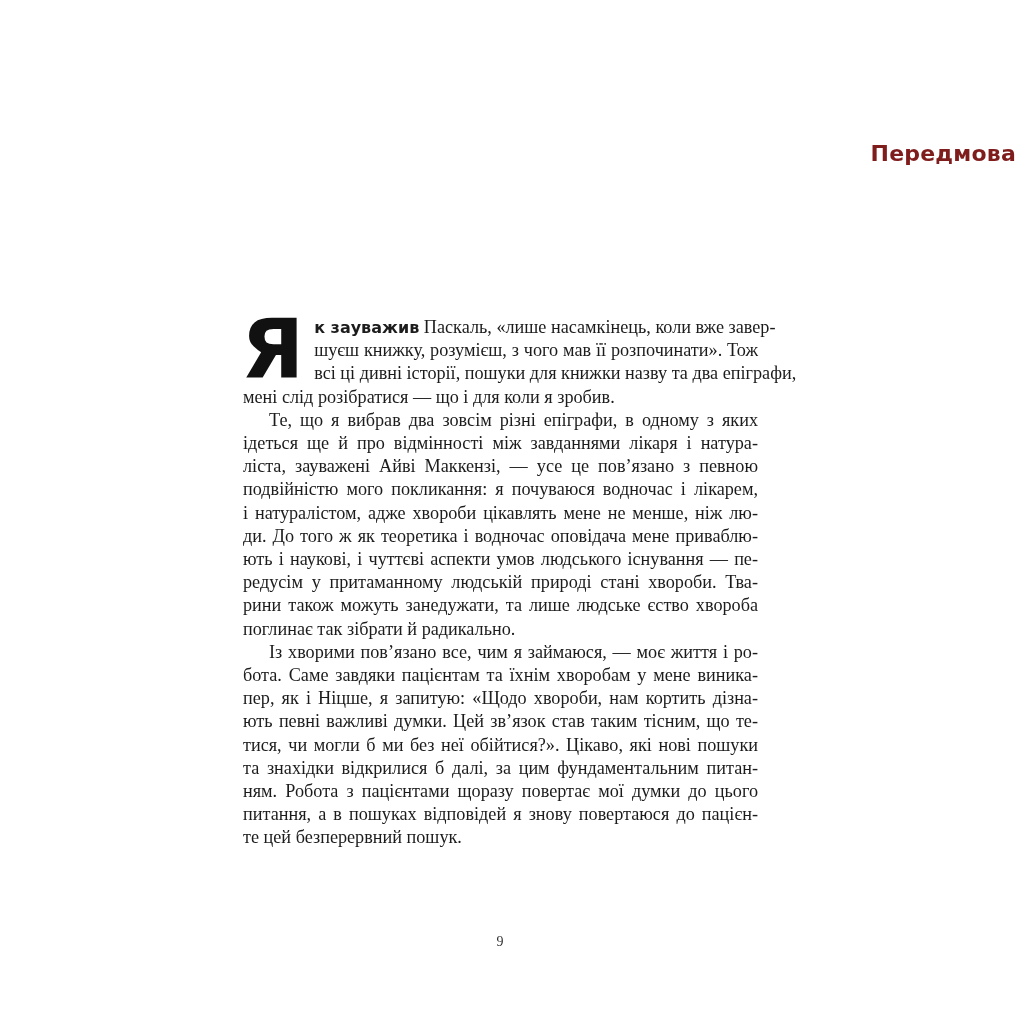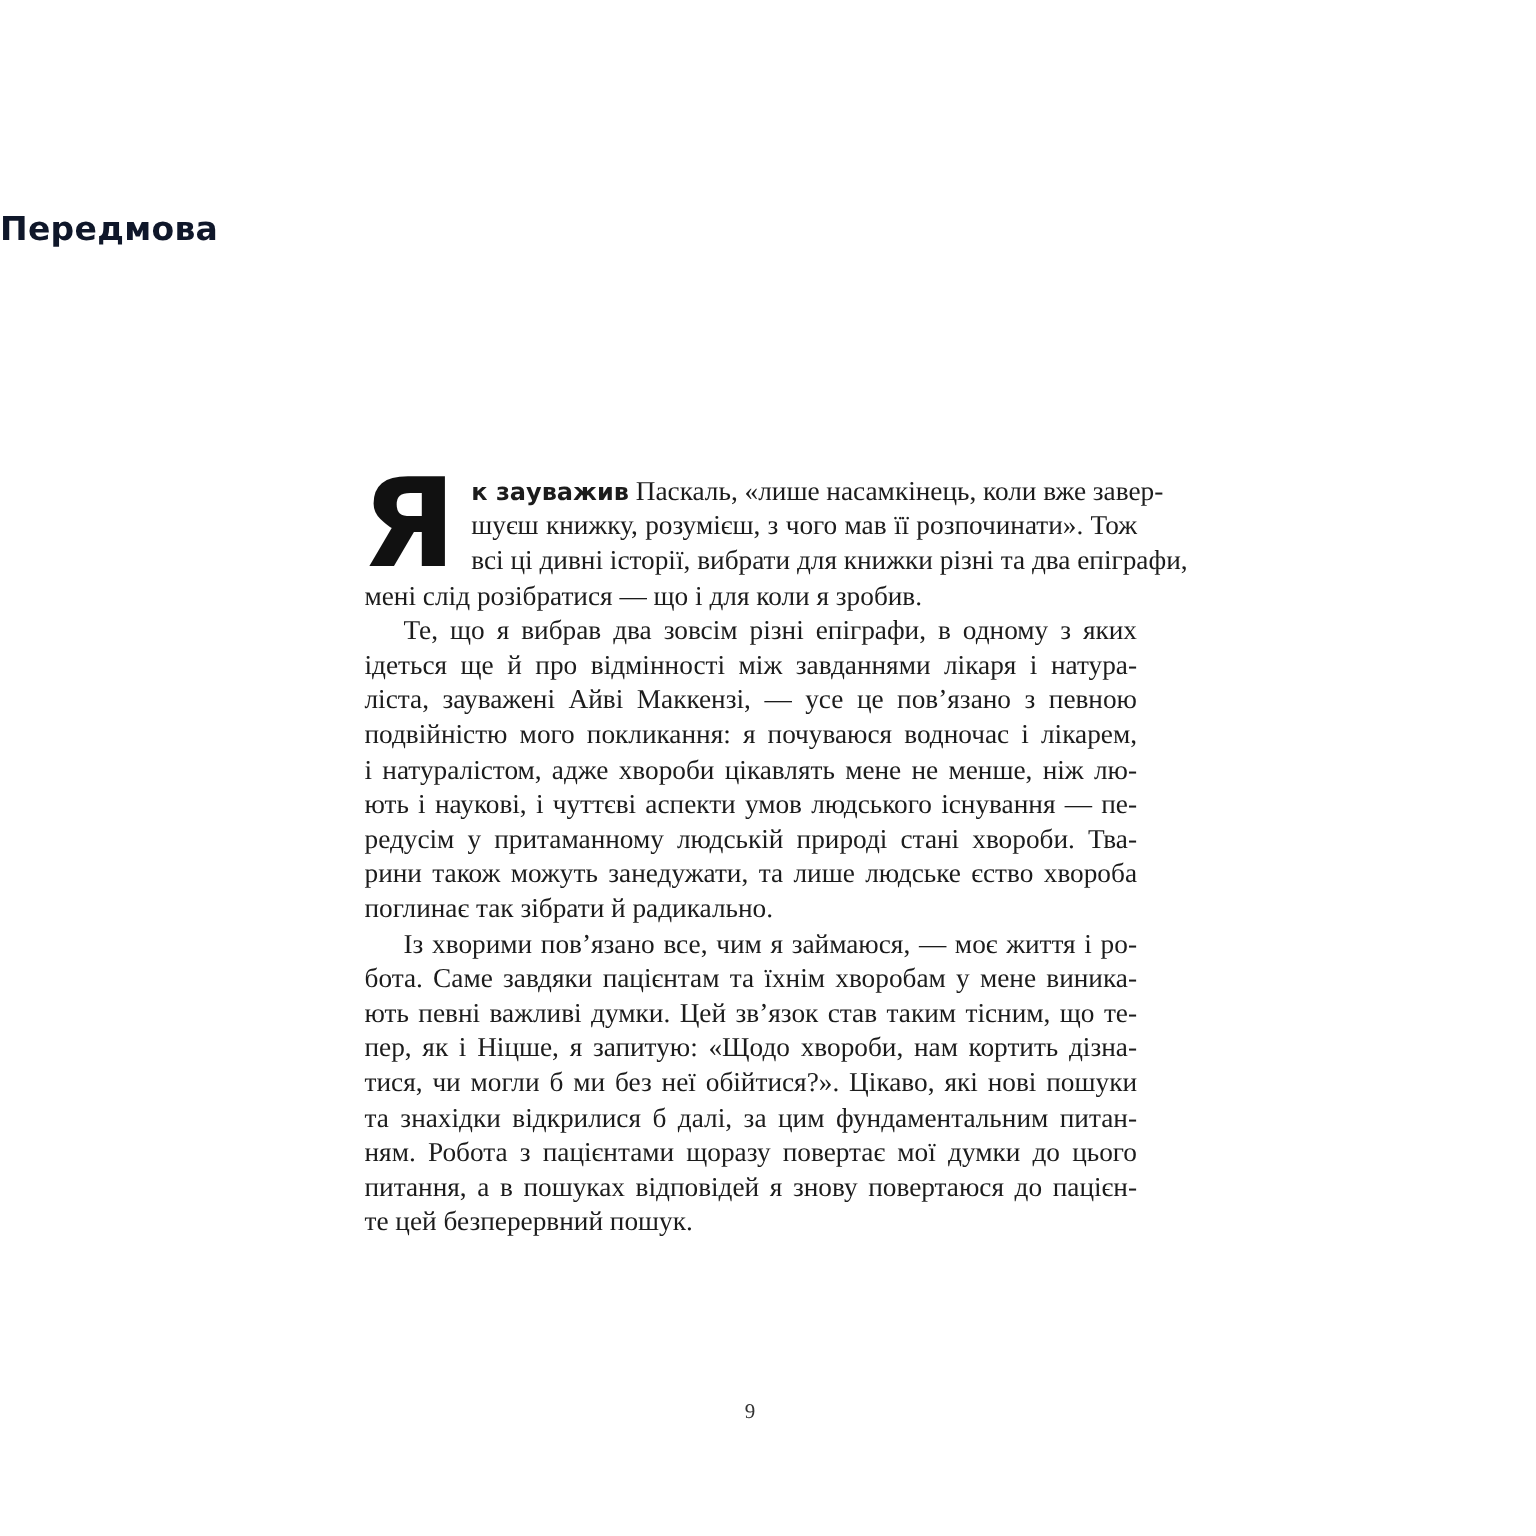--- a/index.html
+++ b/index.html
@@ -12,27 +12,28 @@
       height: 1024px;
       position: relative;
       overflow: hidden;
       color: #1a1a1a;
     }
     .page-title {
       position: absolute;
       top: 141px;
       left: 0;
       width: 1000px;
-      text-align: left;
+      text-align: right;
       font-family: "DejaVu Sans", sans-serif;
       font-weight: bold;
       font-size: 22px;
       letter-spacing: 0.2px;
-      color: #0f172a;
+      color: #7f1d1d;
       margin: 0;
+      padding-left: 16px;
     }
     .body-text {
       position: absolute;
       top: 316px;
       left: 243px;
       width: 515px;
       font-family: "Liberation Serif", serif;
       font-size: 18.2px;
       line-height: 23.2px;
       color: #1c1c1c;
@@ -81,39 +82,40 @@
 </head>
 <body>
 
 <h1 class="page-title">Передмова</h1>
 
 <div class="body-text">
   <p>
     <span class="drop-cap">Я</span>
     <span class="line"><span class="lead-in">к зауважив</span><span> Паскаль, «лише насамкінець, коли вже завер-</span></span>
     <span class="line">шуєш книжку, розумієш, з чого мав її розпочинати». Тож</span>
-    <span class="line">всі ці дивні історії, вибрати для книжки різні та два епіграфи,</span>
+    <span class="line">всі ці дивні історії, пошуки для книжки назву та два епіграфи,</span>
     <span class="line last">мені слід розібратися — що і для коли я зробив.</span>
   </p>
   <p>
     <span class="line" style="padding-left:26px">Те, що я вибрав два зовсім різні епіграфи, в одному з яких</span>
     <span class="line">ідеться ще й про відмінності між завданнями лікаря і натура-</span>
     <span class="line">ліста, зауважені Айві Маккензі, — усе це пов’язано з певною</span>
     <span class="line">подвійністю мого покликання: я почуваюся водночас і лікарем,</span>
     <span class="line">і натуралістом, адже хвороби цікавлять мене не менше, ніж лю-</span>
+    <span class="line">ди. До того ж як теоретика і водночас оповідача мене приваблю-</span>
     <span class="line">ють і наукові, і чуттєві аспекти умов людського існування — пе-</span>
     <span class="line">редусім у притаманному людській природі стані хвороби. Тва-</span>
     <span class="line">рини також можуть занедужати, та лише людське єство хвороба</span>
     <span class="line last">поглинає так зібрати й радикально.</span>
   </p>
   <p>
     <span class="line" style="padding-left:26px">Із хворими пов’язано все, чим я займаюся, — моє життя і ро-</span>
     <span class="line">бота. Саме завдяки пацієнтам та їхнім хворобам у мене виника-</span>
+    <span class="line">пер, як і Ніцше, я запитую: «Щодо хвороби, нам кортить дізна-</span>
     <span class="line">ють певні важливі думки. Цей зв’язок став таким тісним, що те-</span>
-    <span class="line">пер, як і Ніцше, я запитую: «Щодо хвороби, нам кортить дізна-</span>
     <span class="line">тися, чи могли б ми без неї обійтися?». Цікаво, які нові пошуки</span>
     <span class="line">та знахідки відкрилися б далі, за цим фундаментальним питан-</span>
     <span class="line">ням. Робота з пацієнтами щоразу повертає мої думки до цього</span>
     <span class="line">питання, а в пошуках відповідей я знову повертаюся до пацієн-</span>
     <span class="line last">те цей безперервний пошук.</span>
   </p>
 </div>
 
 <div class="page-number">9</div>
 

